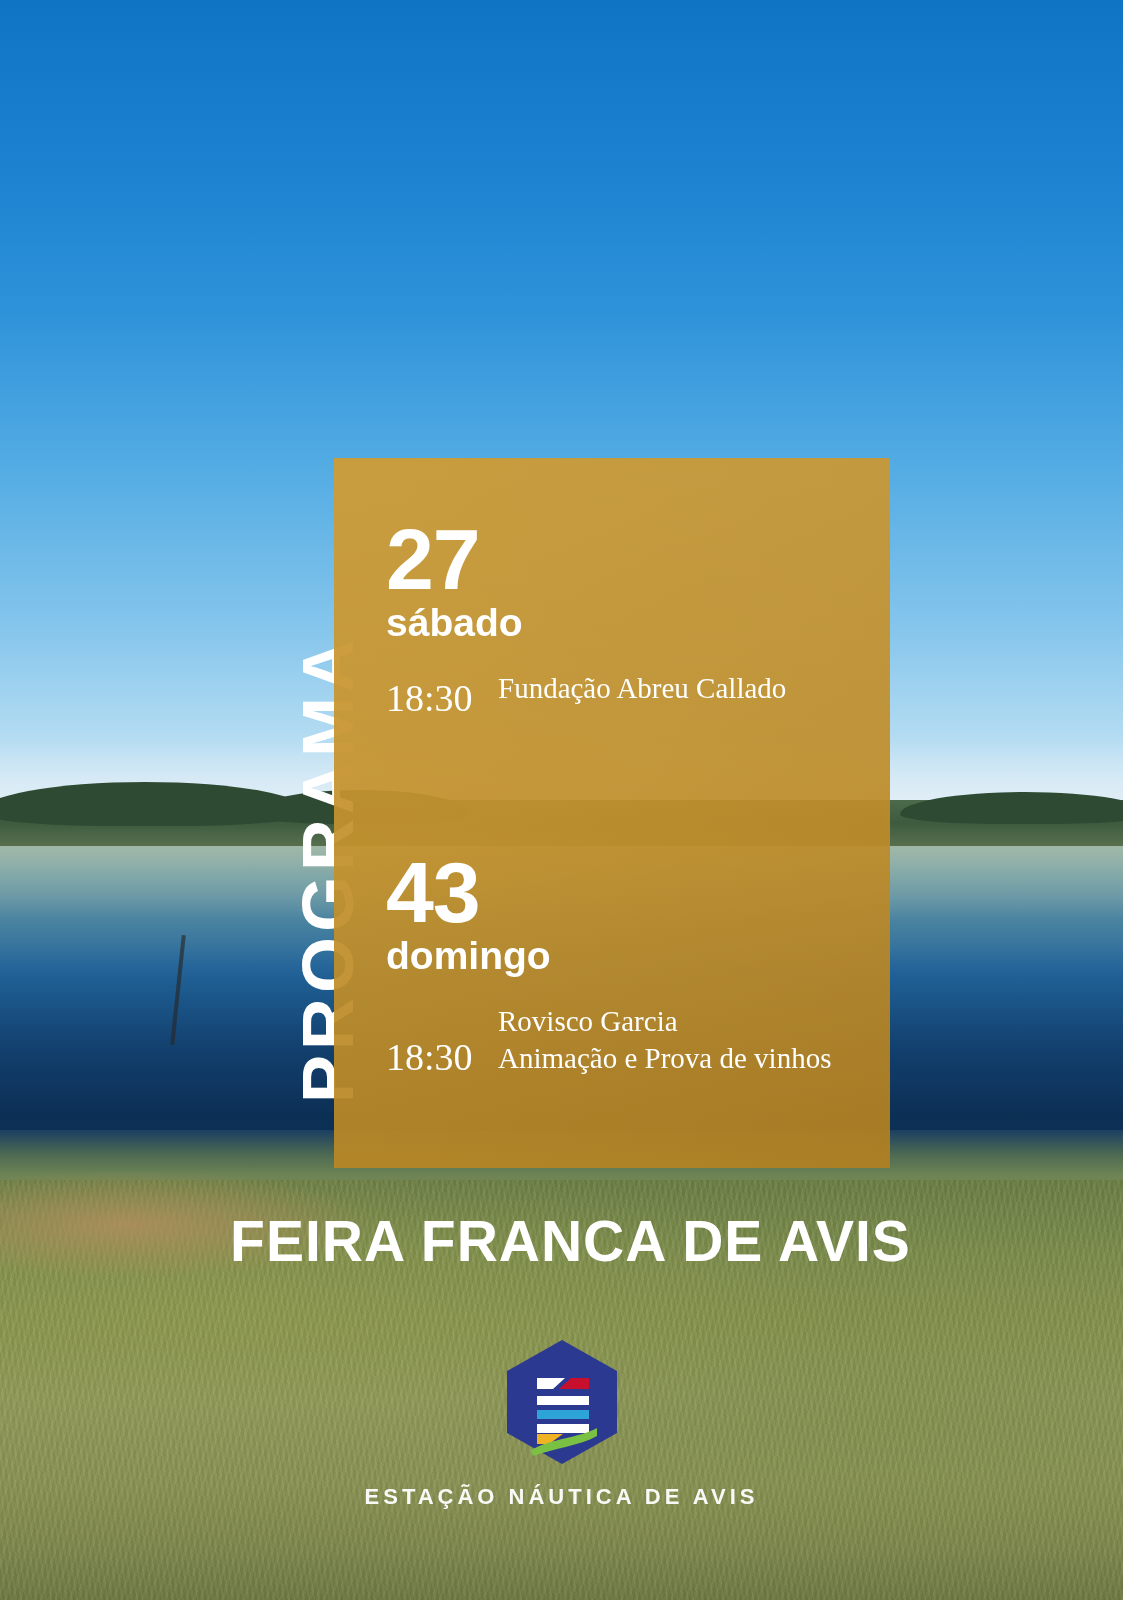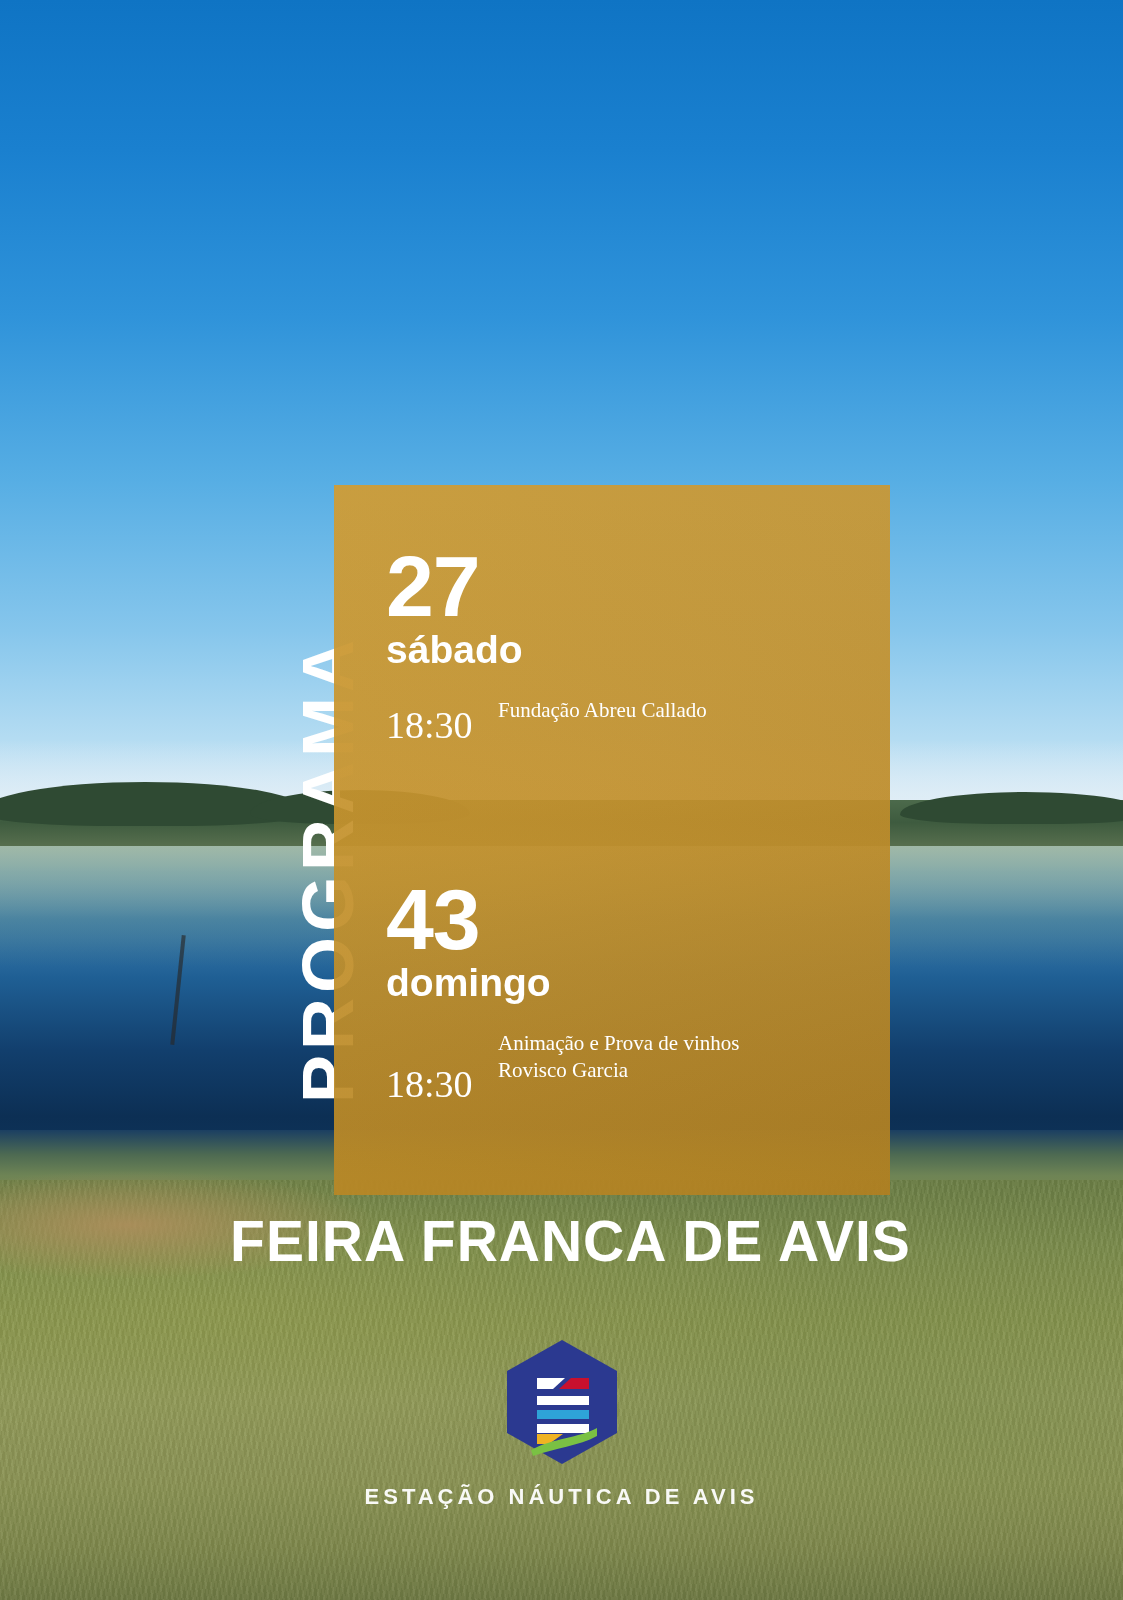--- a/index.html
+++ b/index.html
@@ -123,21 +123,21 @@
     width: 4px;
     height: 110px;
     background: rgba(40,40,40,0.65);
     transform: rotate(6deg);
   }
 
   
   .gold-panel {
     position: absolute;
     left: 334px;
-    top: 485px;
+    top: 458px;
     width: 556px;
     height: 710px;
     background: linear-gradient(135deg, rgba(205,151,42,0.94) 0%, rgba(199,146,40,0.93) 45%, rgba(188,136,35,0.93) 100%);
   }
   .gold-panel::after {
     content: "";
     position: absolute;
     inset: 0;
     background: linear-gradient(to bottom, rgba(255,255,255,0.05), rgba(0,0,0,0.06));
     pointer-events: none;
@@ -174,21 +174,21 @@
   .session-time {
     font-family: Liberation Serif, serif;
     font-size: 38px;
     line-height: 1.28;
     width: 112px;
     flex: 0 0 112px;
     padding-top: 4px;
   }
   .session-lines {
     font-family: "Liberation Serif", serif;
-    font-size: 21px;
+    font-size: 29px;
     line-height: 1.3;
   }
   .gap-blocks { height: 120px; }
 
   .day2-sessions .session-time { padding-top: 30px; }
 
   
   .programa {
     position: absolute;
     left: -52px;
@@ -280,22 +280,22 @@
 
       <div class="gap-blocks"></div>
 
       <div class="day-block">
         <div class="day-num">43</div>
         <div class="day-name">domingo</div>
         <div class="sessions day2-sessions">
           <div class="session">
             <div class="session-time">18:30</div>
             <div class="session-lines">
+              <div>Rovisco Garcia</div>
               <div>Animação e Prova de vinhos</div>
-              <div>Rovisco Garcia</div>
             </div>
           </div>
         </div>
       </div>
 
     </div>
   </div>
 
   <div class="feira-title">FEIRA FRANCA DE AVIS</div>
 

